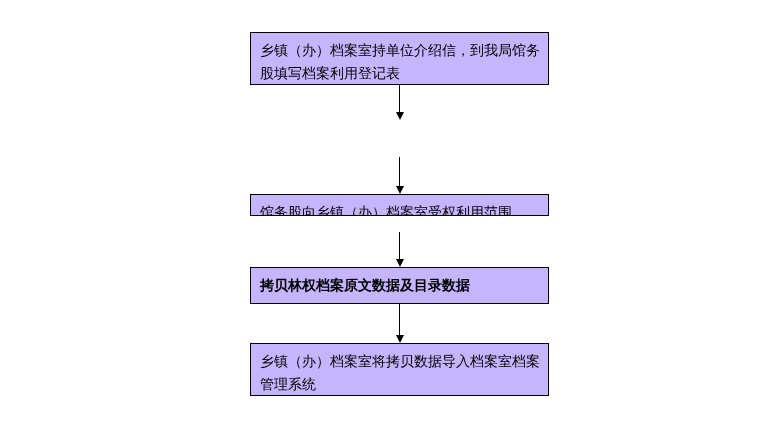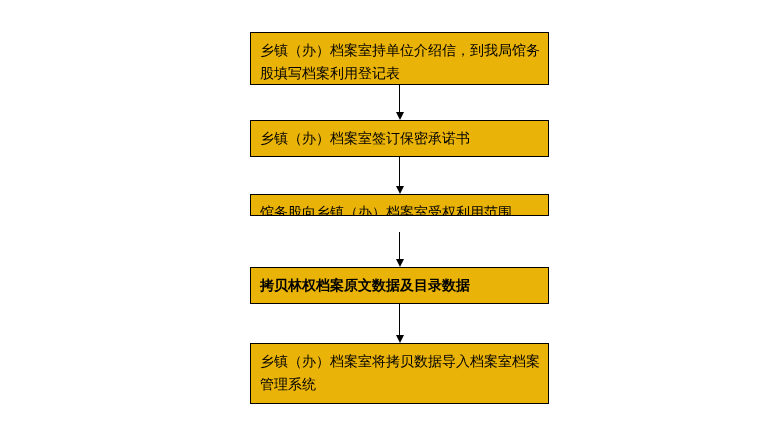--- a/index.html
+++ b/index.html
@@ -14,33 +14,33 @@
     height: 425px;
     background: #ffffff;
     overflow: hidden;
   }
   .flow-box {
     position: absolute;
     left: 250px;
     width: 299px;
     box-sizing: border-box;
     border: 1px solid #000000;
-    background: #eab308;
+    background: #c4b5fd;
     color: #000000;
     font-size: 14px;
     line-height: 23px;
     padding: 6px 8px 0 9px;
     word-break: break-all;
     overflow: hidden;
   }
   .box-1 { top: 32px;  height: 53px; }
   .box-2 { top: 120px; height: 37px; }
   .box-3 { top: 194px; height: 22px; }
   .box-4 { top: 267px; height: 37px; font-weight: bold; }
-  .box-5 { top: 343px; height: 61px; }
+  .box-5 { top: 343px; height: 53px; }
 
   .flow-arrow {
     position: absolute;
     left: 395px;
     width: 9px;
     display: flex;
     flex-direction: column;
     align-items: center;
   }
   .arrow-1 { top: 85px;  height: 35px; }
@@ -68,23 +68,20 @@
 
   <div class="flow-box box-1">
     <span>乡镇（办）档案室持单位介绍信，到我局馆务股填写档案利用登记表</span>
   </div>
 
   <div class="flow-arrow arrow-1">
     <div class="arrow-shaft"></div>
     <div class="arrow-head"></div>
   </div>
 
-  <div class="flow-box box-2">
-    <span>乡镇（办）档案室签订保密承诺书</span>
-  </div>
 
   <div class="flow-arrow arrow-2">
     <div class="arrow-shaft"></div>
     <div class="arrow-head"></div>
   </div>
 
   <div class="flow-box box-3">
     <span>馆务股向乡镇（办）档案室受权利用范围</span>
   </div>
 

